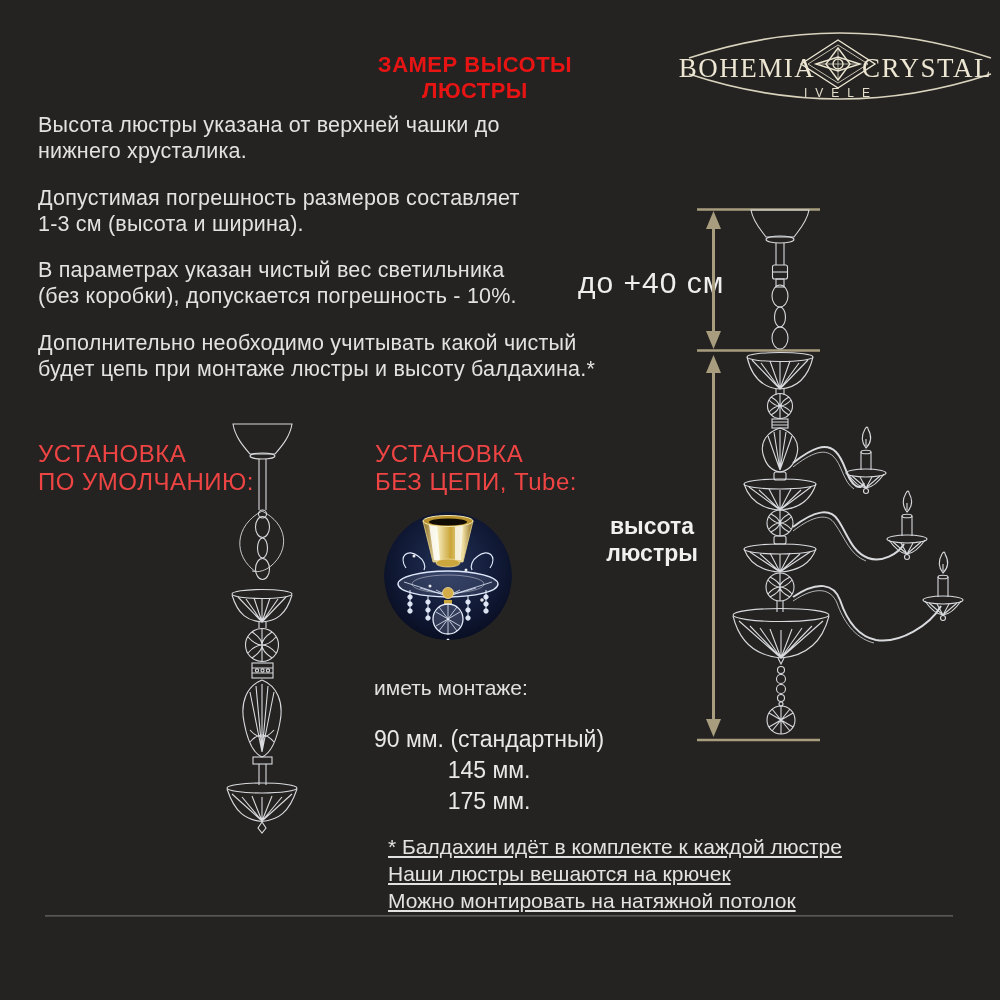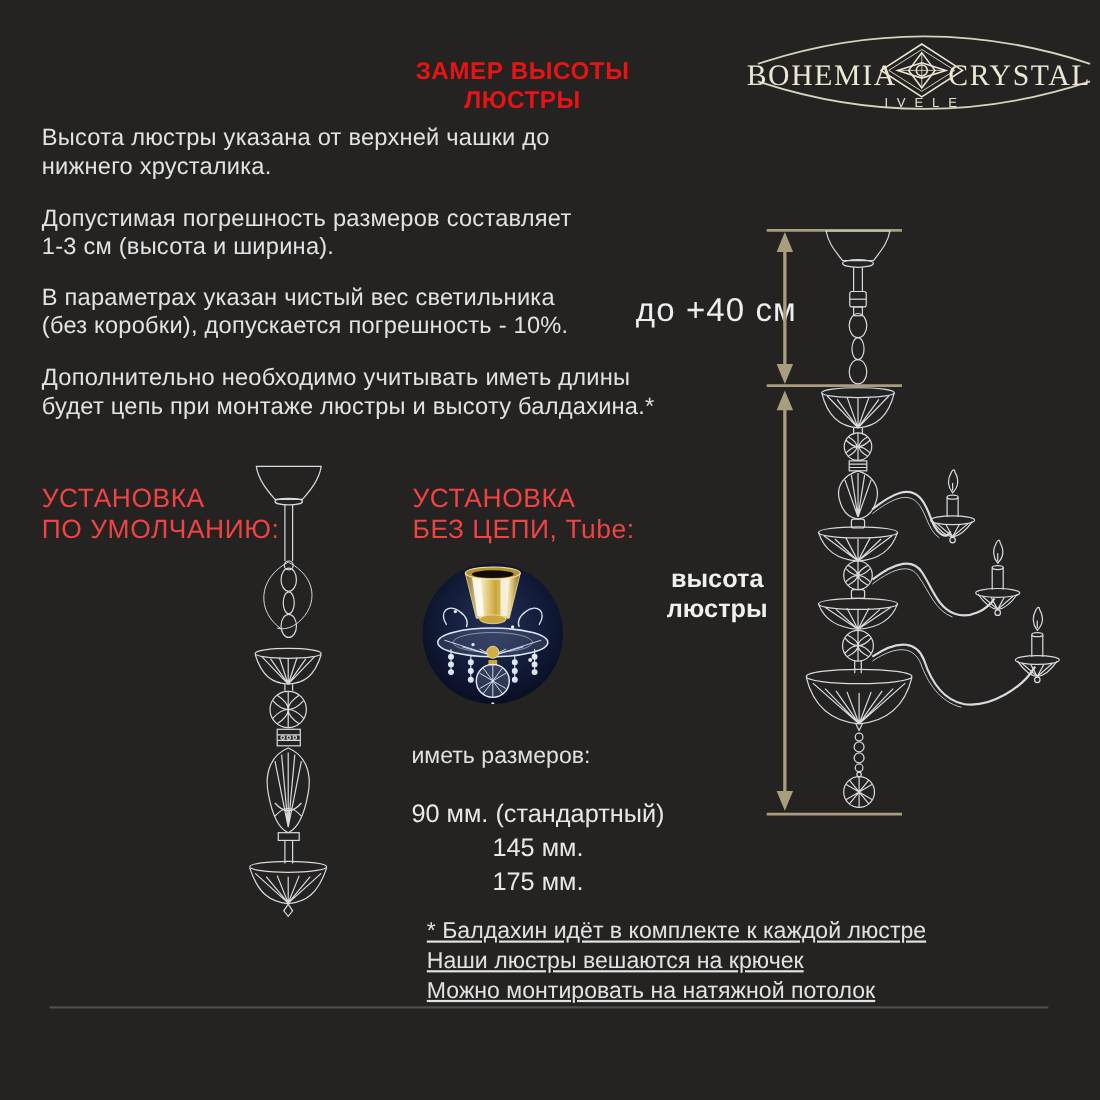--- a/index.html
+++ b/index.html
@@ -37,41 +37,41 @@
   </div>
   <div class="abs para" style="left:38px;top:186px;">
     <div>Допустимая погрешность размеров составляет</div>
     <div>1-3 см (высота и ширина).</div>
   </div>
   <div class="abs para" style="left:38px;top:258px;">
     <div>В параметрах указан чистый вес светильника</div>
     <div>(без коробки), допускается погрешность - 10%.</div>
   </div>
   <div class="abs para" style="left:38px;top:331px;">
-    <div>Дополнительно необходимо учитывать иметь длины</div>
+    <div>Дополнительно необходимо учитывать какой чистый</div>
     <div>будет цепь при монтаже люстры и высоту балдахина.*</div>
   </div>
 
   <div class="abs hdr" style="left:38px;top:440px;">
     <div>УСТАНОВКА</div>
     <div>ПО УМОЛЧАНИЮ:</div>
   </div>
   <div class="abs hdr" style="left:375px;top:440px;">
     <div>УСТАНОВКА</div>
     <div>БЕЗ ЦЕПИ, Tube:</div>
   </div>
 
   <div class="abs chain-label" style="left:578px;top:266px;">до +40 см</div>
   <div class="abs height-label" style="left:597px;top:513px;width:110px;">
     <div>высота</div>
     <div>люстры</div>
   </div>
 
   <div class="abs canopy-intro" style="left:374px;top:675px;">
-    <div>иметь размеров:</div>
+    <div>иметь монтаже:</div>
   </div>
   <div class="abs canopy-size" style="left:374px;top:724px;text-align:center;">
     <div>90 мм. (стандартный)</div>
     <div>145 мм.</div>
     <div>175 мм.</div>
   </div>
 
   <div class="abs footnotes" style="right:52px;top:833px;width:560px;">
     <div>* Балдахин идёт в комплекте к каждой люстре</div>
     <div>Наши люстры вешаются на крючек</div>

